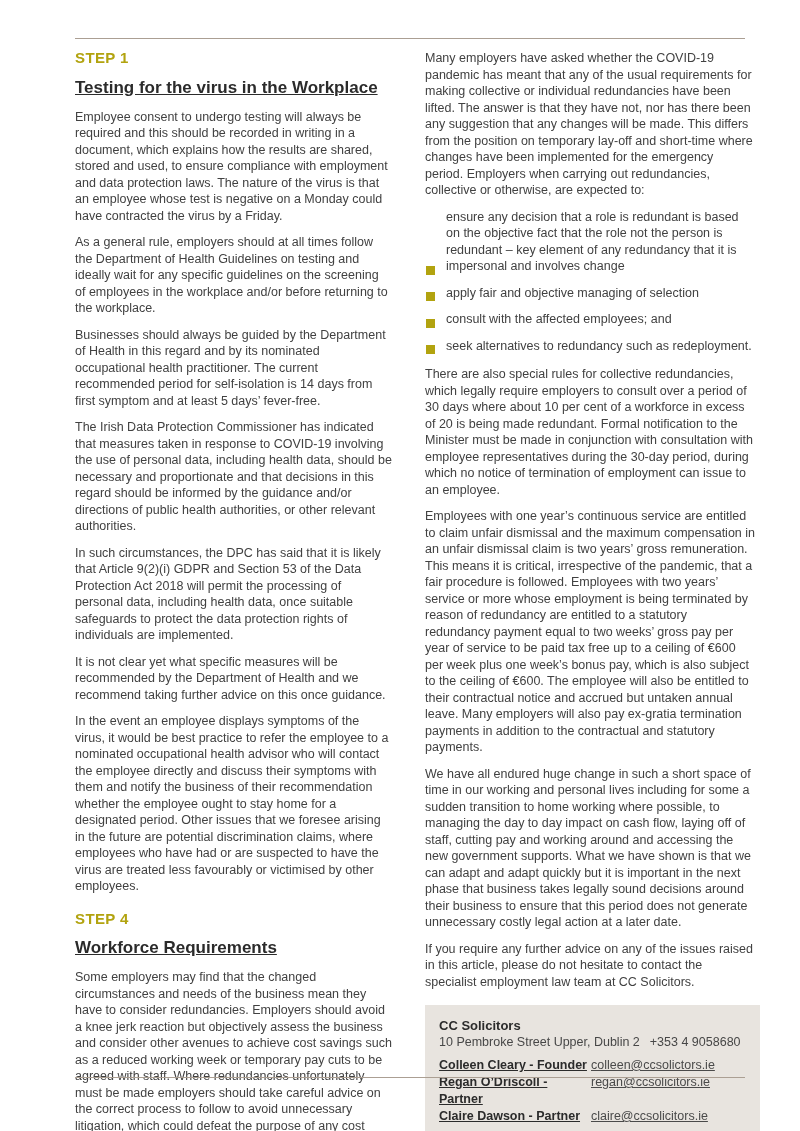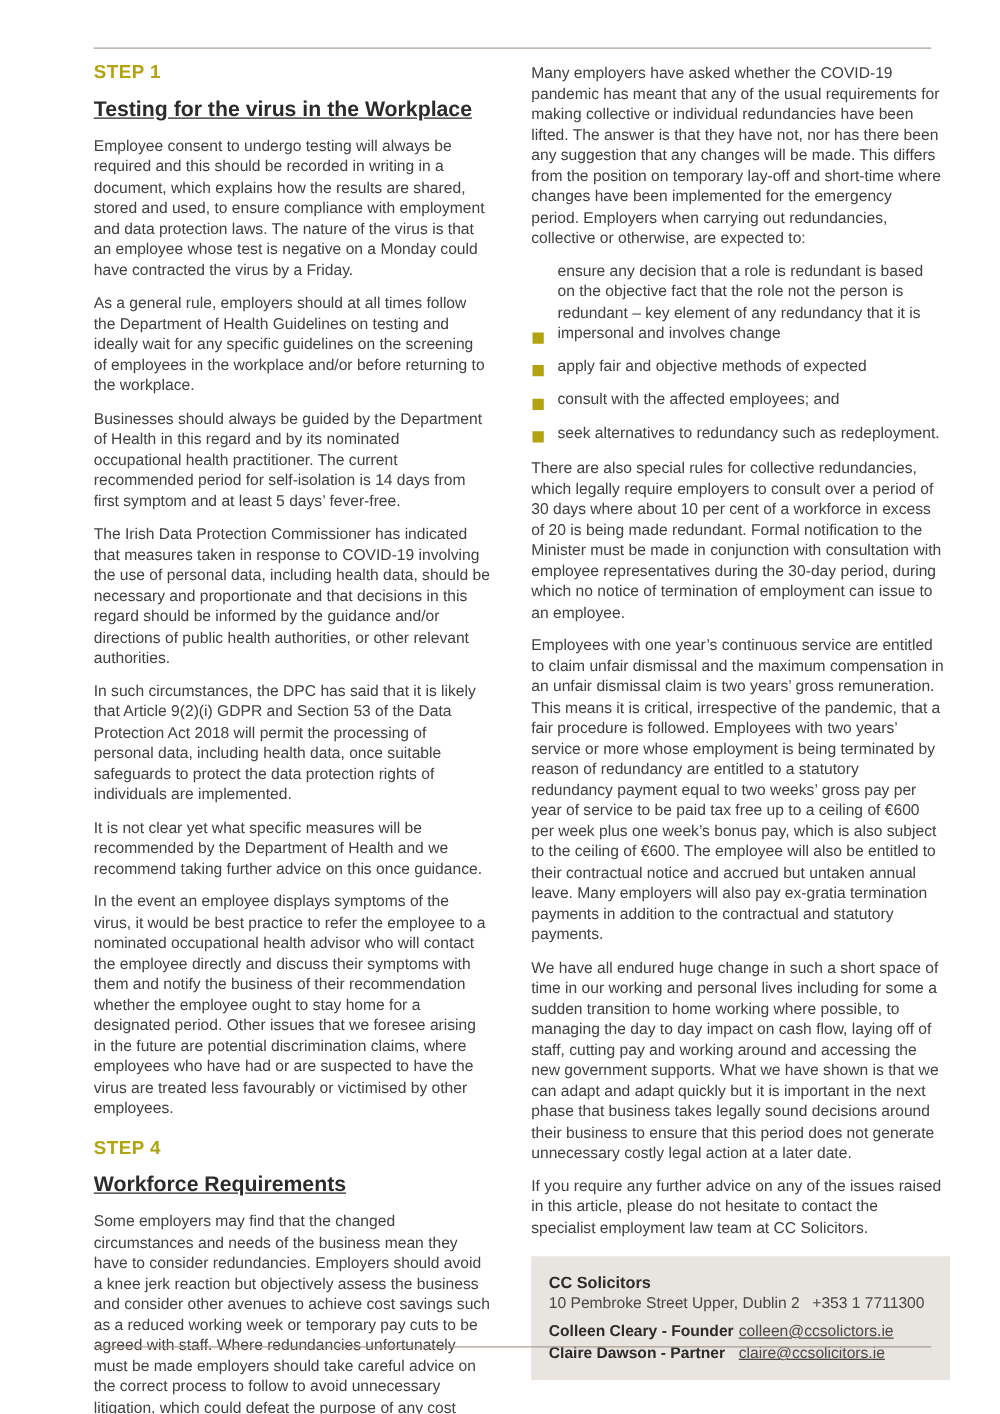--- a/index.html
+++ b/index.html
@@ -51,21 +51,21 @@
     margin-top:15px;
     background:#e8e4df;
     padding:12px 14px 13px 14px;
     box-sizing:border-box;
     width:335px;
   }
   .cb-company{font-weight:bold;color:#2b2b2b;font-size:13px;line-height:17px;}
   .cb-addr{font-size:12.5px;line-height:17px;color:#474747;margin-bottom:6px;}
   .cb-addr .phone{margin-left:10px;}
   .cb-row{display:flex;font-size:12.5px;line-height:17px;}
-  .cb-person{font-weight:bold;color:#2b2b2b;width:152px;flex:none;}
+  .cb-person{font-weight:bold;color:#2b2b2b;width:152px;flex:none;text-decoration:underline;}
   .cb-email{color:#4a4a4a;text-decoration:underline;}
 </style>
 </head>
 <body>
 
 <div class="page">
   <div class="rule top"></div>
 
   <div class="columns">
 
@@ -88,45 +88,49 @@
     <div class="col col-right">
       <p class="body">Many employers have asked whether the COVID-19 pandemic has meant that any of the usual requirements for making collective or individual redundancies have been lifted.  The answer is that they have not, nor has there been any suggestion that any changes will be made. This differs from the position on temporary lay-off and short-time where changes have been implemented for the emergency period. Employers when carrying out redundancies, collective or otherwise, are expected to:</p>
 
       <ul class="bullets">
         <li>
           <span class="sq"></span>
           <span>ensure any decision that a role is redundant is based on the objective fact that the role not the person is redundant – key element of any redundancy that it is impersonal and involves change</span>
         </li>
         <li>
           <span class="sq"></span>
-          <span>apply fair and objective methods of expected</span>
+          <span>apply fair and objective managing of selection</span>
         </li>
         <li>
           <span class="sq"></span>
           <span>consult with the affected employees; and</span>
         </li>
         <li>
           <span class="sq"></span>
           <span>seek alternatives to redundancy such as redeployment.</span>
         </li>
       </ul>
 
       <p class="body">There are also special rules for collective redundancies, which legally require employers to consult over a period of 30 days where about 10 per cent of a workforce in excess of 20 is being made redundant. Formal notification to the Minister must be made in conjunction with consultation with employee representatives during the 30-day period, during which no notice of termination of employment can issue to an employee.</p>
       <p class="body">Employees with one year’s continuous service are entitled to claim unfair dismissal and the maximum compensation in an unfair dismissal claim is two years’ gross remuneration. This means it is critical, irrespective of the pandemic, that a fair procedure is followed. Employees with two years’ service or more whose employment is being terminated by reason of redundancy are entitled to a statutory redundancy payment equal to two weeks’ gross pay per year of service to be paid tax free up to a ceiling of €600 per week plus one week’s bonus pay, which is also subject to the ceiling of €600.  The employee will also be entitled to their contractual notice and accrued but untaken annual leave.  Many employers will also pay ex-gratia termination payments in addition to the contractual and statutory payments.</p>
       <p class="body">We have all endured huge change in such a short space of time in our working and personal lives including for some a sudden transition to home working where possible, to managing the day to day impact on cash flow, laying off of staff, cutting pay and working around and accessing the new government supports. What we have shown is that we can adapt and adapt quickly but it is important in the next phase that business takes legally sound decisions around their business to ensure that this period does not generate unnecessary costly legal action at a later date.</p>
       <p class="body last">If you require any further advice on any of the issues raised in this article, please do not hesitate to contact the specialist employment law team at CC Solicitors.</p>
 
       <div class="contact-box">
         <div class="cb-company">CC Solicitors</div>
         <div class="cb-addr">
-          <span>10 Pembroke Street Upper, Dublin 2</span><span class="phone">+353 1 7711300</span>
+          <span>10 Pembroke Street Upper, Dublin 2</span><span class="phone">+353 4 9058680</span>
         </div>
         <div class="cb-row">
           <span class="cb-person">Colleen Cleary - Founder</span>
           <span class="cb-email">colleen@ccsolictors.ie</span>
+        </div>
+        <div class="cb-row">
+          <span class="cb-person">Regan O’Driscoll - Partner</span>
+          <span class="cb-email">regan@ccsolicitors.ie</span>
         </div>
         <div class="cb-row">
           <span class="cb-person">Claire Dawson - Partner</span>
           <span class="cb-email">claire@ccsolicitors.ie</span>
         </div>
       </div>
     </div>
 
   </div>
 

